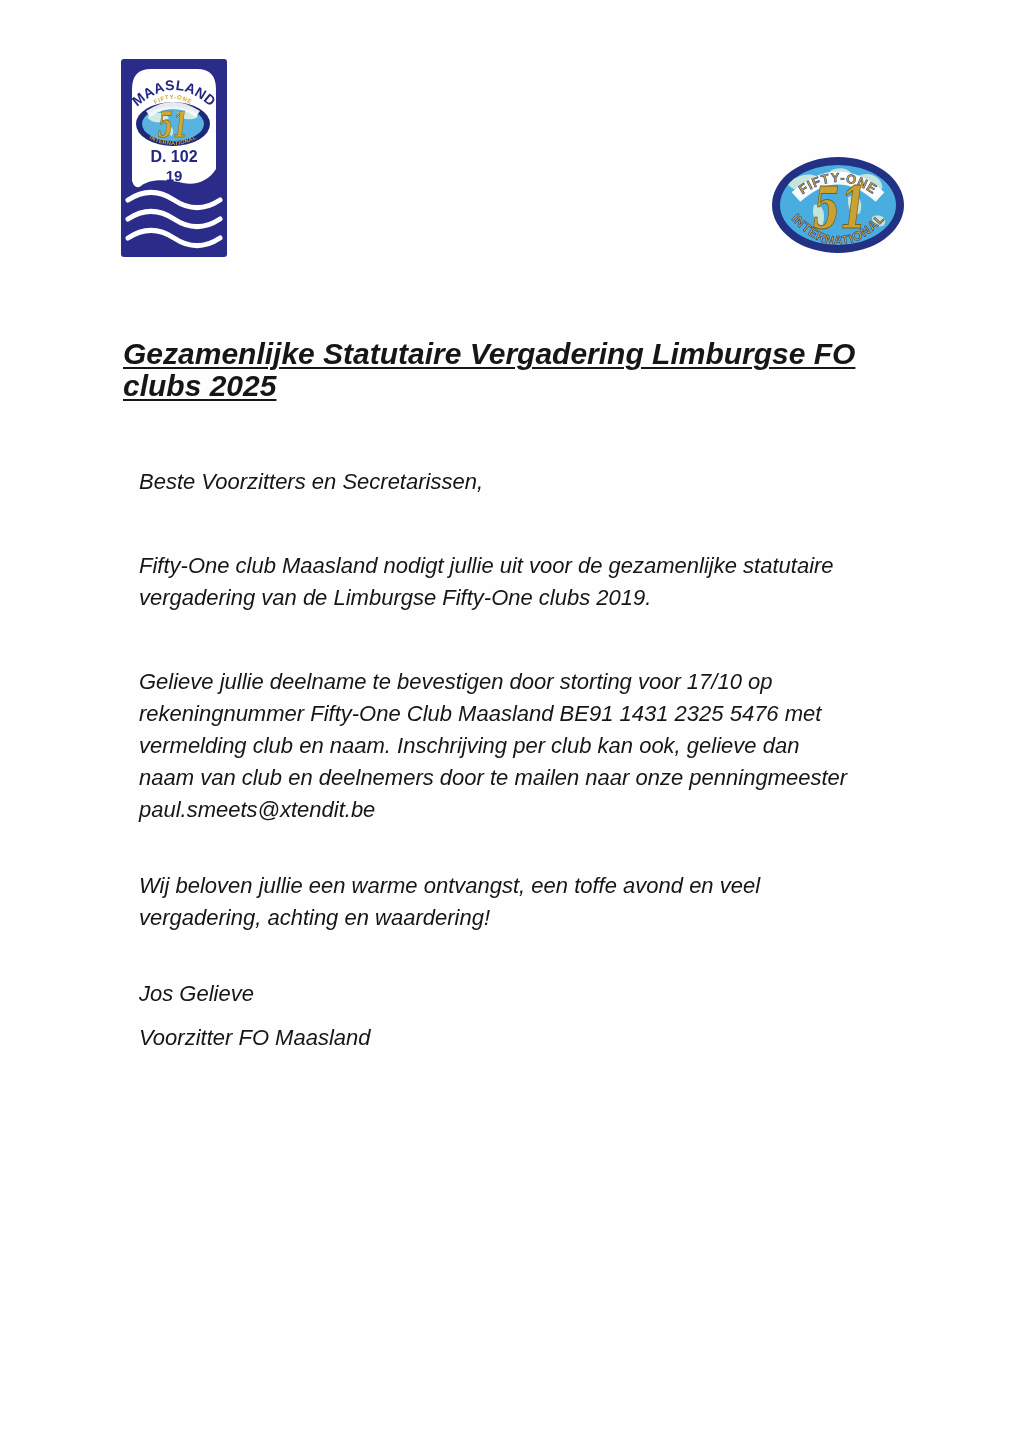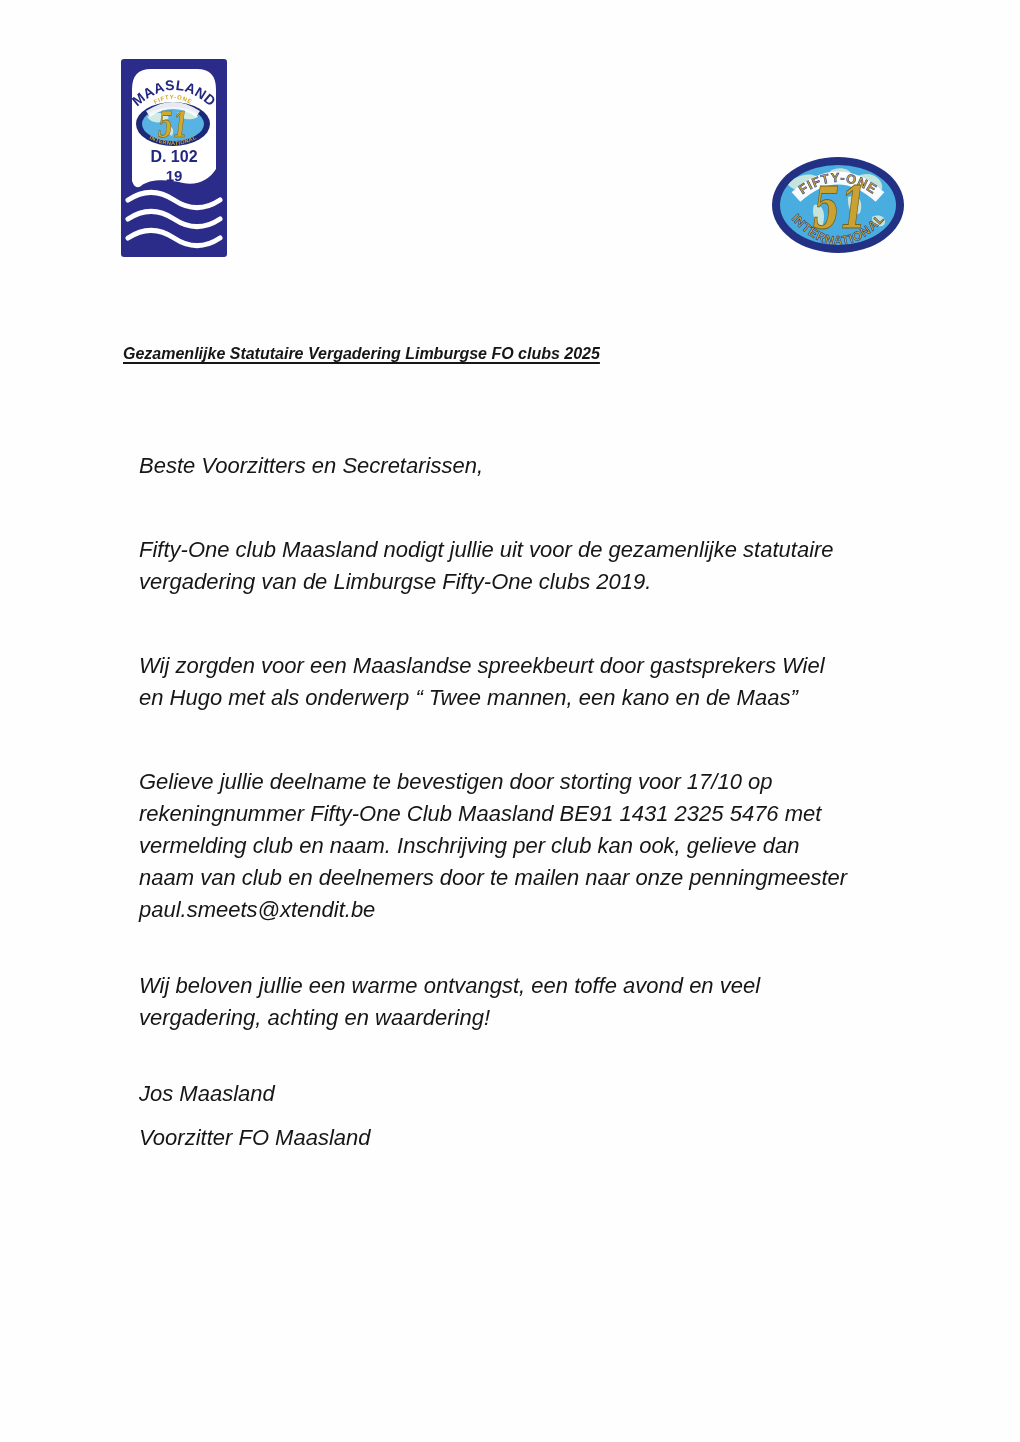--- a/index.html
+++ b/index.html
@@ -22,22 +22,22 @@
   .content {
     position: absolute;
     left: 123px; top: 338px;
     width: 810px;
     font-style: italic;
     font-size: 22px;
     line-height: 32px;
     color: #161616;
   }
   .content h1.title {
-    margin: 0 0 80px 0;
-    font-size: 16px;
+    margin: 0 0 64px 0;
+    font-size: 30px;
     font-weight: bold;
     text-decoration: underline;
     text-decoration-thickness: 2px;
     text-underline-offset: 3px;
   }
   .content p {
     margin: 0 0 52px 16px;
     white-space: pre-line;
   }
   .content p.tight  { margin-bottom: 44px; }
@@ -126,26 +126,24 @@
         <textPath href="#rc-bot" startOffset="50%" text-anchor="middle">INTERNATIONAL</textPath>
       </text>
     </svg>
   </div>
 
   <main class="content">
     <h1 class="title">Gezamenlijke Statutaire Vergadering Limburgse FO clubs 2025</h1>
     <p>Beste Voorzitters en Secretarissen,</p>
     <p>Fifty-One club Maasland nodigt jullie uit voor de gezamenlijke statutaire
 vergadering van de Limburgse Fifty-One clubs 2019.</p>
-    <p>Wij zorgden voor een Maaslandse spreekbeurt door gastsprekers Wiel
-en Hugo met als onderwerp “ Twee mannen, een kano en de Maas”</p>
     <p class="tight">Gelieve jullie deelname te bevestigen door storting voor 17/10 op
 rekeningnummer Fifty-One Club Maasland BE91 1431 2325 5476 met
 vermelding club en naam. Inschrijving per club kan ook, gelieve dan
 naam van club en deelnemers door te mailen naar onze penningmeester
 paul.smeets@xtendit.be</p>
     <p class="tight">Wij beloven jullie een warme ontvangst, een toffe avond en veel
 vergadering, achting en waardering!</p>
-    <p class="sig">Jos Maasland</p>
+    <p class="sig">Jos Gelieve</p>
     <p class="sig">Voorzitter FO Maasland</p>
   </main>
 
 </div>
 
 </body></html>

